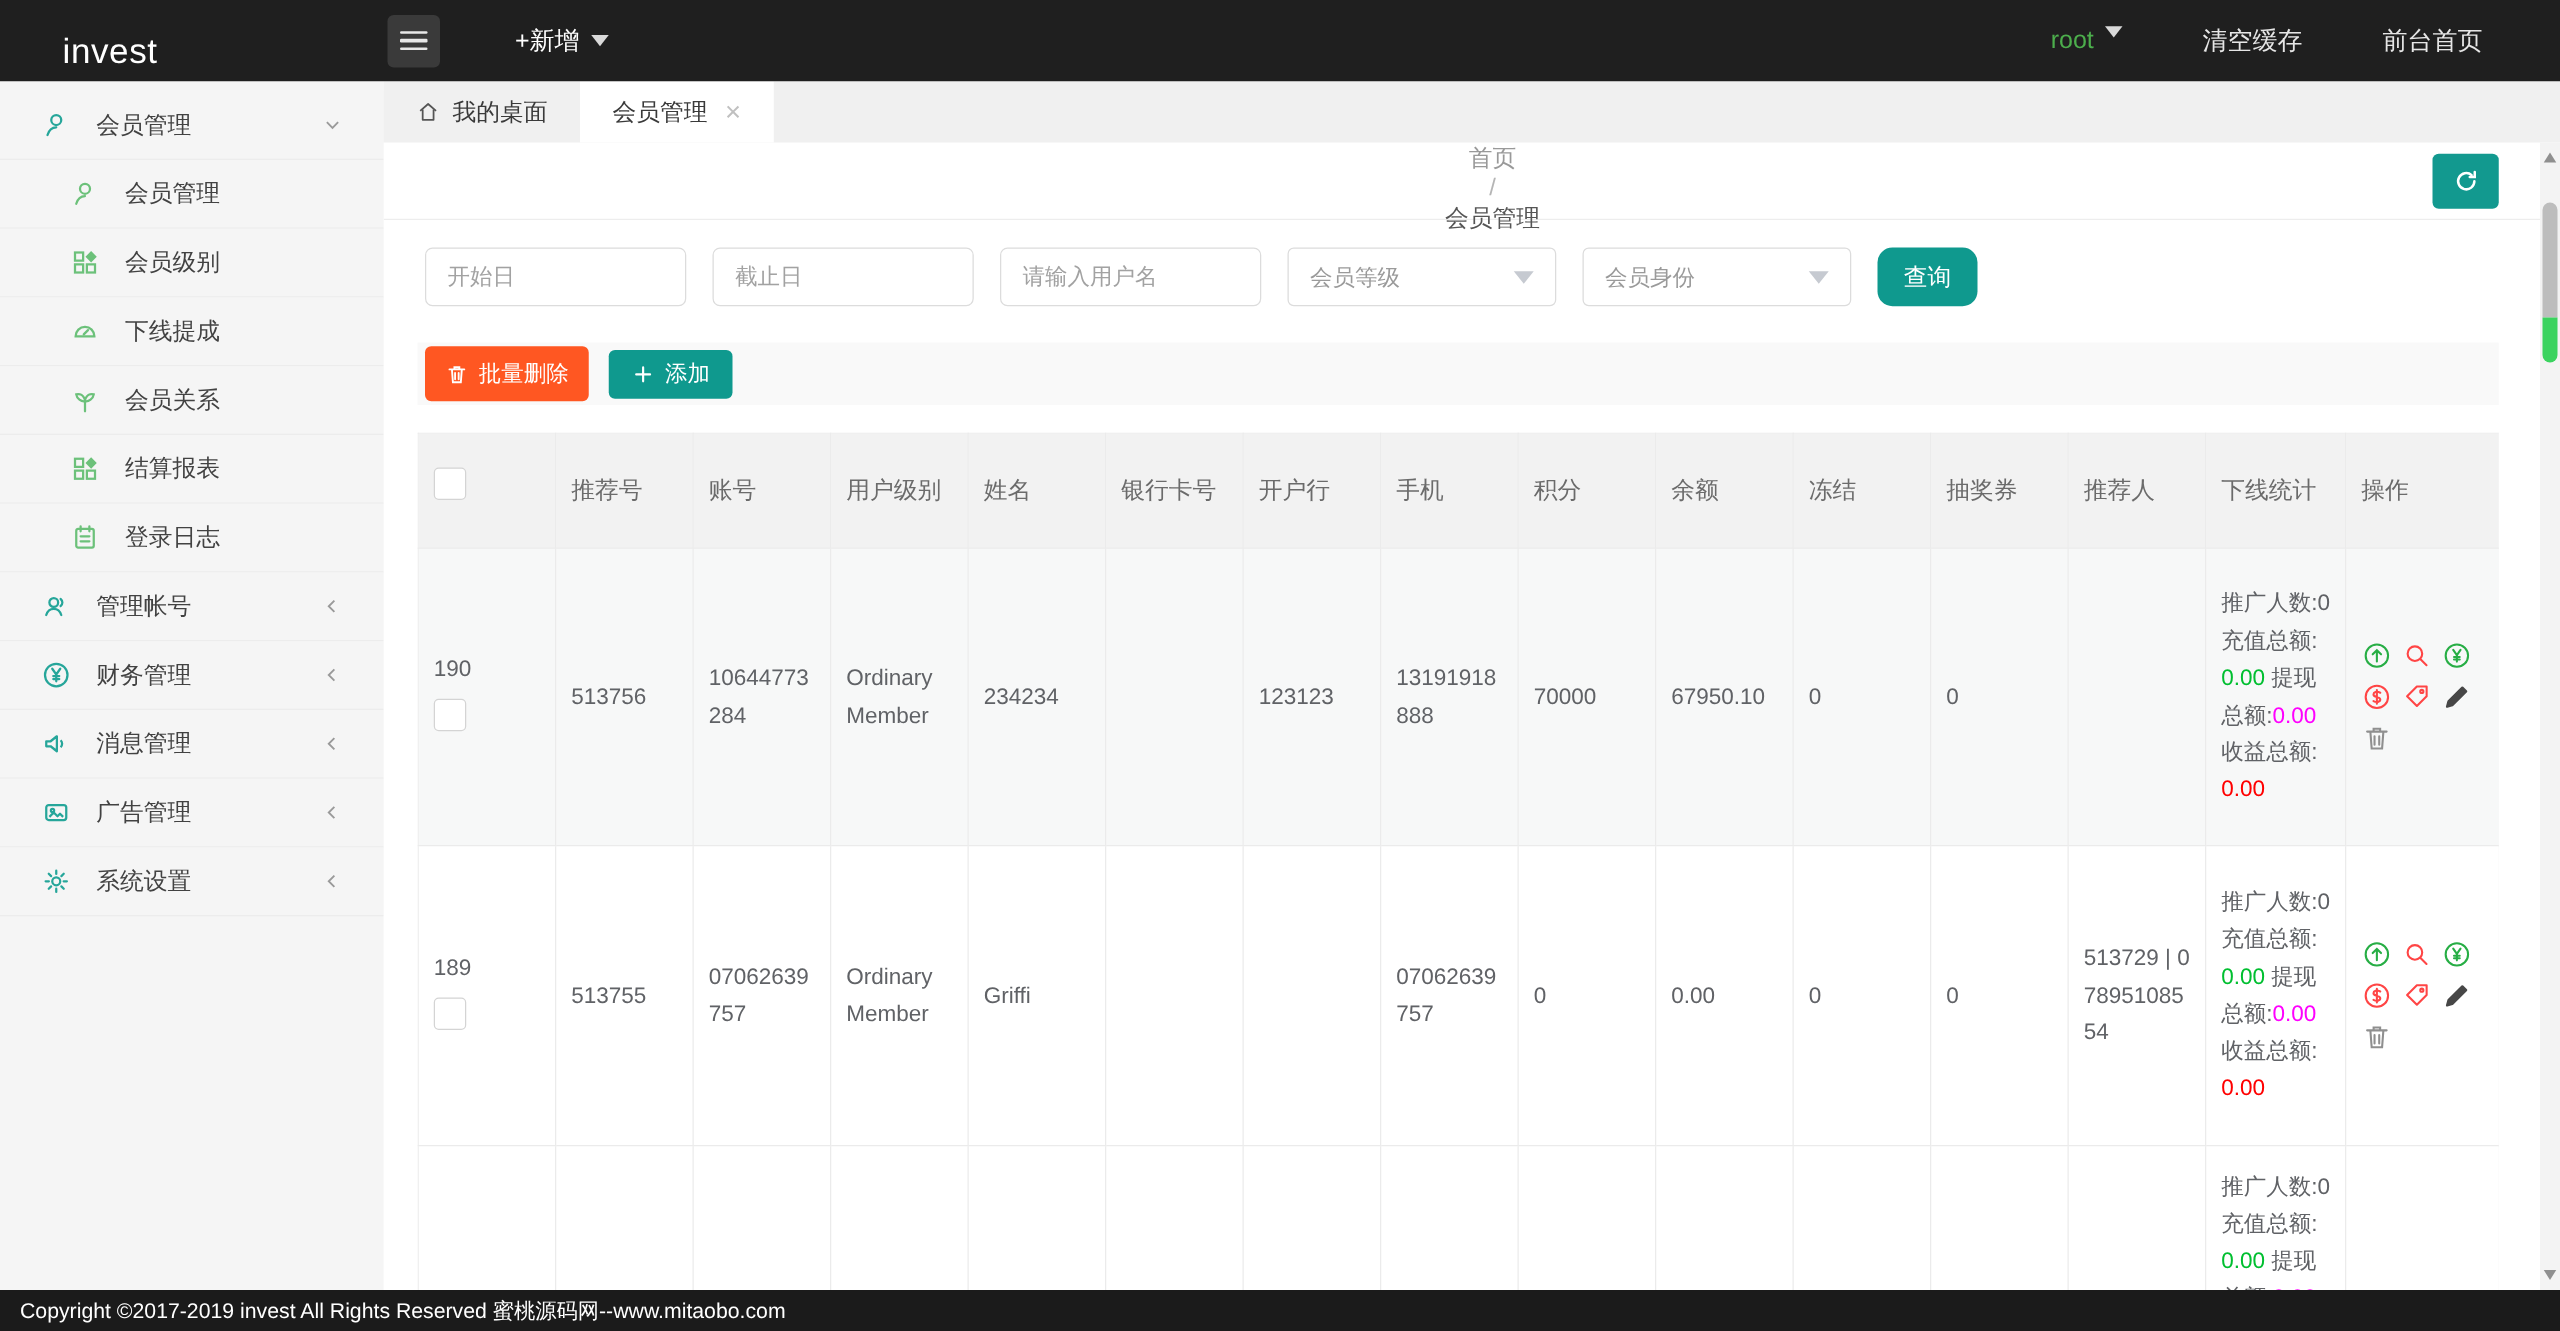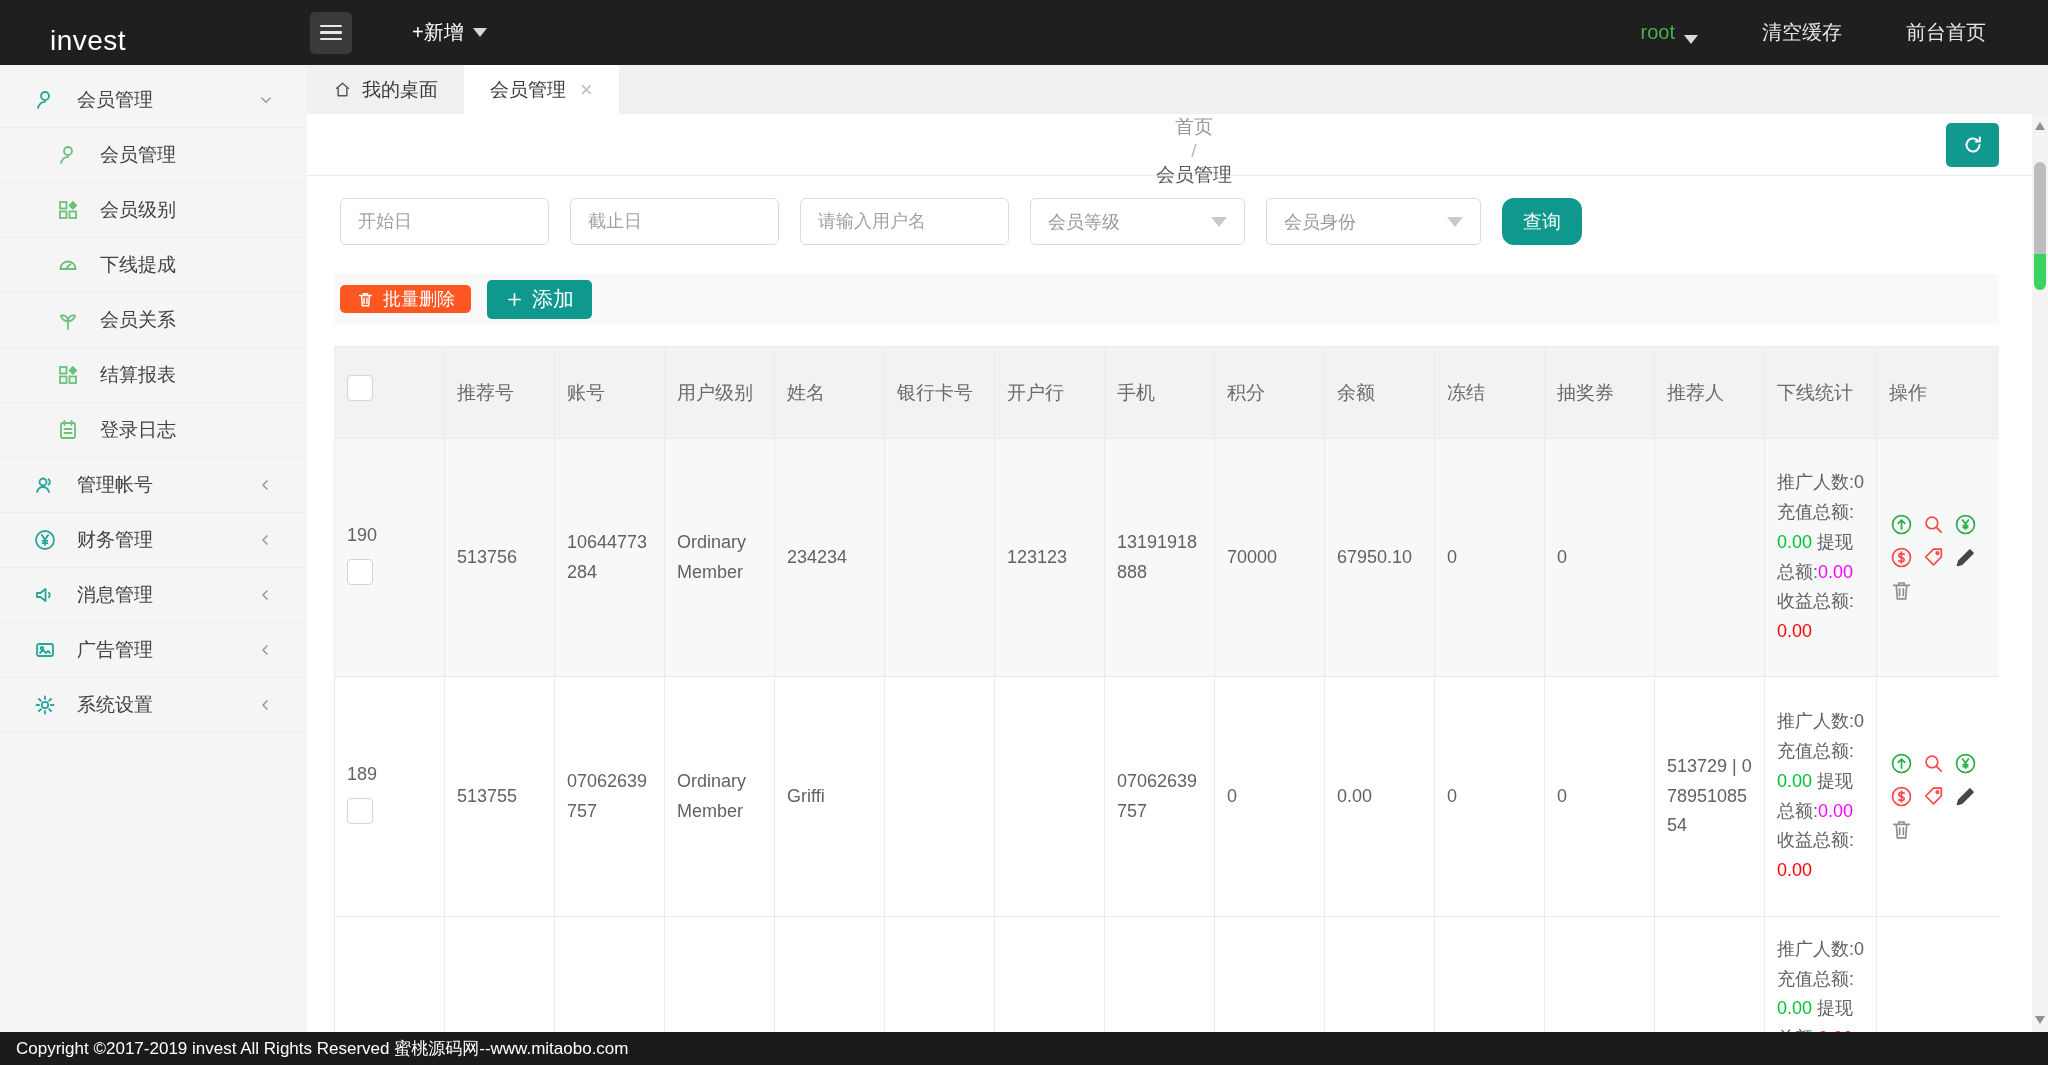--- a/index.html
+++ b/index.html
@@ -8,21 +8,21 @@
 
   
   .topbar { position:absolute; left:0; top:0; width:2048px; height:65px; background:#1f1f1f; display:flex; align-items:center; z-index:30; }
   .logo { width:307px; padding-left:50px; color:#fff; font-size:28px; letter-spacing:.5px;margin-top:16px; }
   .menu-toggle { width:42px; height:42px; background:#3a3a3a; border-radius:5px; display:flex; align-items:center; justify-content:center; margin-left:3px; cursor:pointer; }
   .menu-toggle .bars { width:22px; }
   .menu-toggle .bars span { display:block; height:2.6px; background:#e8e8e8; margin:4px 0; border-radius:1px; }
   .topnew { color:#fff; font-size:20px; margin-left:60px; display:flex; align-items:center; gap:9px; cursor:pointer; }
   .caret-down { width:0; height:0; border-left:7px solid transparent; border-right:7px solid transparent; border-top:9px solid #d9d9d9; display:inline-block; }
   .topbar-right { margin-left:auto; display:flex; align-items:center; gap:64px; padding-right:62px; font-size:20px; color:#e6e6e6; }
-  .top-user { display:flex; align-items:flex-end; gap:9px; cursor:pointer; }
+  .top-user { display:flex; align-items:flex-start; gap:9px; cursor:pointer; }
 
   
   .sidebar { position:absolute; left:0; top:65px; width:307px; bottom:33px; background:#f5f5f5; padding-top:8px; overflow:hidden; }
   .side-item { height:55px; display:flex; align-items:center; border-bottom:1px solid #ececec; cursor:pointer; position:relative; background:#f5f5f5; }
   .side-item .mi { width:24px; height:24px; margin-left:33px; display:flex; }
   .side-item.sub .mi { margin-left:56px; }
   .side-item .mi svg { width:24px; height:24px; }
   .side-item .lbl { font-size:19px; color:#424242; margin-left:20px; }
   .side-item .chev { position:absolute; right:32px; color:#9a9a9a; display:flex; }
   .icon-parent { color:#26a69a; }
@@ -44,22 +44,22 @@
   .refresh-btn { position:absolute; right:49px; top:9px; width:53px; height:44px; background:#12998f; border:none; border-radius:5px; color:#fff; display:flex; align-items:center; justify-content:center; cursor:pointer; }
 
   .filter-row { position:absolute; left:33px; top:84px; display:flex; gap:21px; align-items:center; }
   .f-input { width:209px; height:47px; border:1px solid #dcdcdc; border-radius:6px; padding:0 17px; font-size:18px; color:#555; background:#fff; font-family:inherit; }
   .f-input::placeholder { color:#a2a2a2; }
   .f-select { width:215px; height:47px; border:1px solid #dcdcdc; border-radius:5px; padding:0 17px; font-size:18px; color:#9a9a9a; background:#fff; display:flex; align-items:center; justify-content:space-between; cursor:pointer; }
   .f-select .caret { width:0; height:0; border-left:8px solid transparent; border-right:8px solid transparent; border-top:10px solid #c6cad1; }
   .btn-search { height:47px; padding:0 21px; background:#0f998e; color:#fff; border:none; border-radius:12px; font-size:19px; cursor:pointer; font-family:Liberation Mono, monospace; }
 
   .toolbar-strip { position:absolute; left:27px; top:160px; width:1665px; height:50px; background:#f9f9f9; display:flex; align-items:center; gap:16px; padding-left:6px; }
-  .btn-del { height:28px; padding:0 16px; background:#ff5722; color:#fff; border:none; border-radius:5px; font-size:18px; display:flex; align-items:center; gap:8px; cursor:pointer; font-family:inherit; }
-  .btn-add { height:39px; padding:0 18px; background:#0f998e; color:#fff; border:none; border-radius:5px; font-size:21px; display:flex; align-items:center; gap:8px; cursor:pointer; font-family:inherit; }
+  .btn-del { height:44px; padding:0 16px; background:#ff5722; color:#fff; border:none; border-radius:5px; font-size:18px; display:flex; align-items:center; gap:8px; cursor:pointer; font-family:inherit; }
+  .btn-add { height:39px; padding:0 18px; background:#0f998e; color:#fff; border:none; border-radius:5px; font-size:18px; display:flex; align-items:center; gap:8px; cursor:pointer; font-family:inherit; }
   .btn-del svg, .btn-add svg { width:19px; height:19px; }
 
   
   .tbl-wrap { position:absolute; left:27px; top:232px; width:1665px; bottom:0; overflow:hidden; }
   table.grid { width:1665px; table-layout:fixed; border-collapse:collapse; }
   table.grid th, table.grid td { border:1px solid #ebebeb; font-weight:normal; vertical-align:middle; padding:24px 12px; font-size:18px; color:#606266; word-break:break-all; line-height:1.65; text-align:left; }
   table.grid thead th { background:#f2f2f2; height:92px; color:#6b6b6b; font-size:19px; }
   tr.r0 { background:#f7f8f8; }
   tr.r0 td { height:238px; }
   tr.r1 { background:#fff; }

